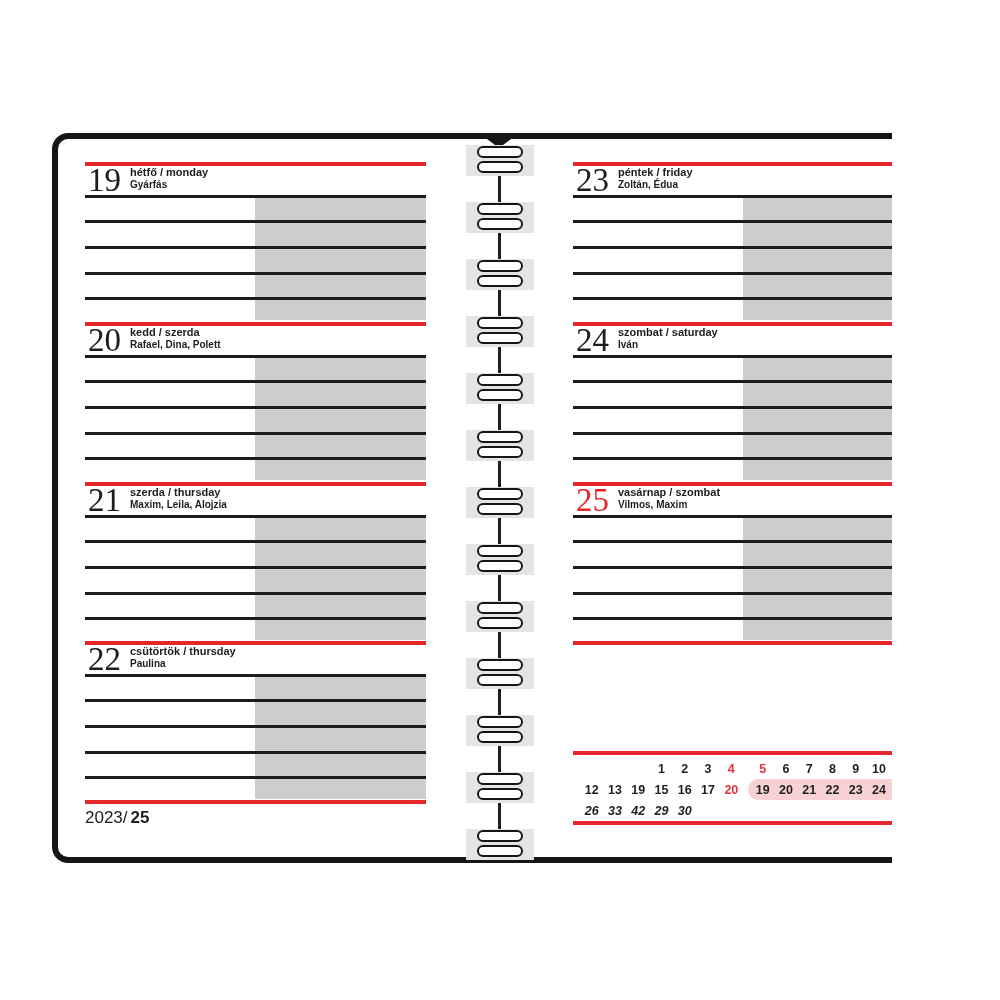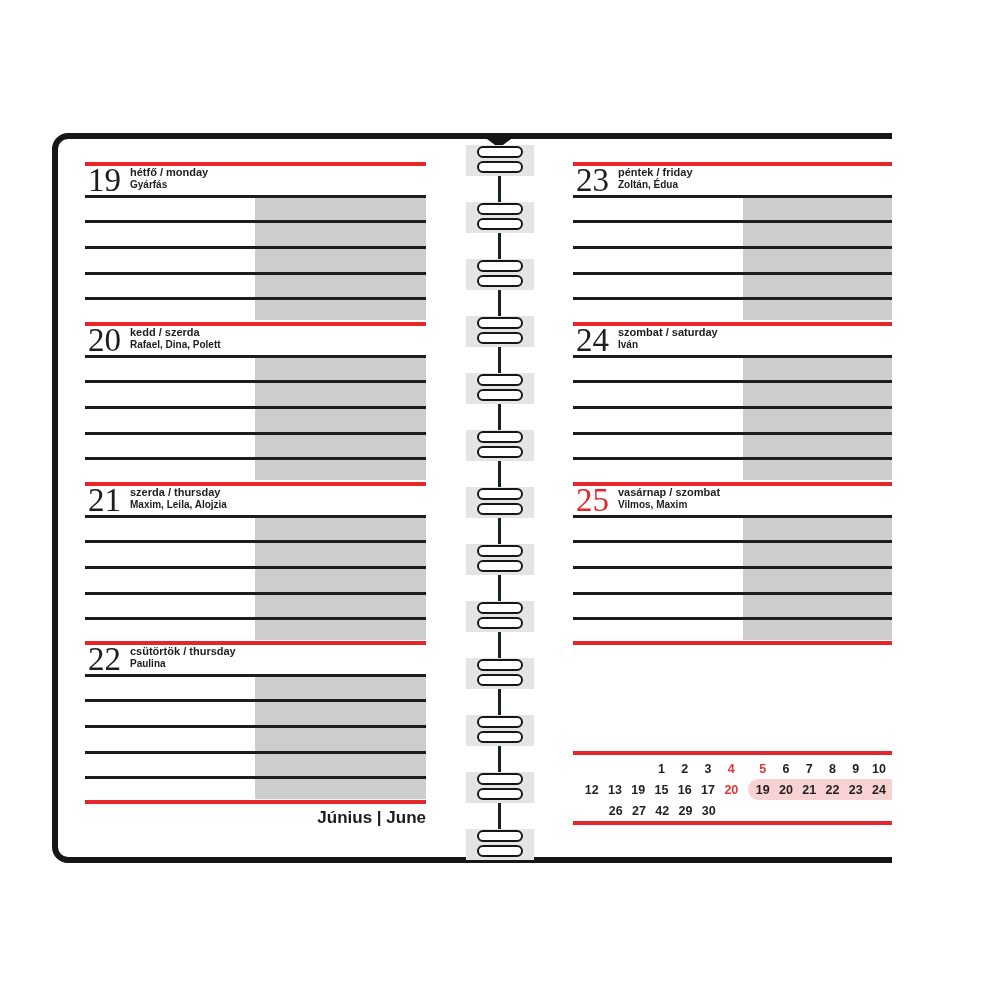--- a/index.html
+++ b/index.html
@@ -119,21 +119,23 @@
         <div class="rule-line" style="left:0;top:135px;width:100%;"></div>
         <div class="day-number" style="color:#e5262b;">25</div>
         <div class="day-label">vasárnap / szombat</div>
         <div class="day-names">Vilmos, Maxim</div>
       </div>
     </div>
 
   <div class="red-line" style="left:85px;top:800px;width:341px;"></div>
   <div class="red-line" style="left:573px;top:641px;width:342px;"></div>
 
-  <div class="footer-month">Június | June</div>
+  <div class="footer-year">
+    <span>2023/</span><b>25</b>
+  </div>
 
   <div class="red-line" style="left:573px;top:751px;width:342px;"></div>
   <div class="red-line" style="left:573px;top:821px;width:342px;"></div>
   <div class="week-pill"></div>
   <div id="cal">
       <div class="cal-row" style="left:0;top:759px;width:1000px;">
         <div class="cal-group" style="left:580px;">
           <span class="cal-cell"></span>
           <span class="cal-cell"></span>
           <span class="cal-cell"></span>
@@ -166,23 +168,23 @@
           <span class="cal-cell">19</span>
           <span class="cal-cell">20</span>
           <span class="cal-cell">21</span>
           <span class="cal-cell">22</span>
           <span class="cal-cell">23</span>
           <span class="cal-cell">24</span>
           <span class="cal-cell red">25</span>
         </div>
       </div>
       <div class="cal-row" style="left:0;top:801px;width:1000px;">
-        <div class="cal-group" style="left:604px;">
+        <div class="cal-group" style="left:580px;font-style:italic;">
           <span class="cal-cell">26</span>
-          <span class="cal-cell">27</span>
+          <span class="cal-cell">33</span>
           <span class="cal-cell">42</span>
           <span class="cal-cell">29</span>
           <span class="cal-cell">30</span>
           <span class="cal-cell"></span>
           <span class="cal-cell"></span>
         </div>
         <div class="cal-group" style="left:751px;">
           <span class="cal-cell"></span>
           <span class="cal-cell"></span>
           <span class="cal-cell"></span>

